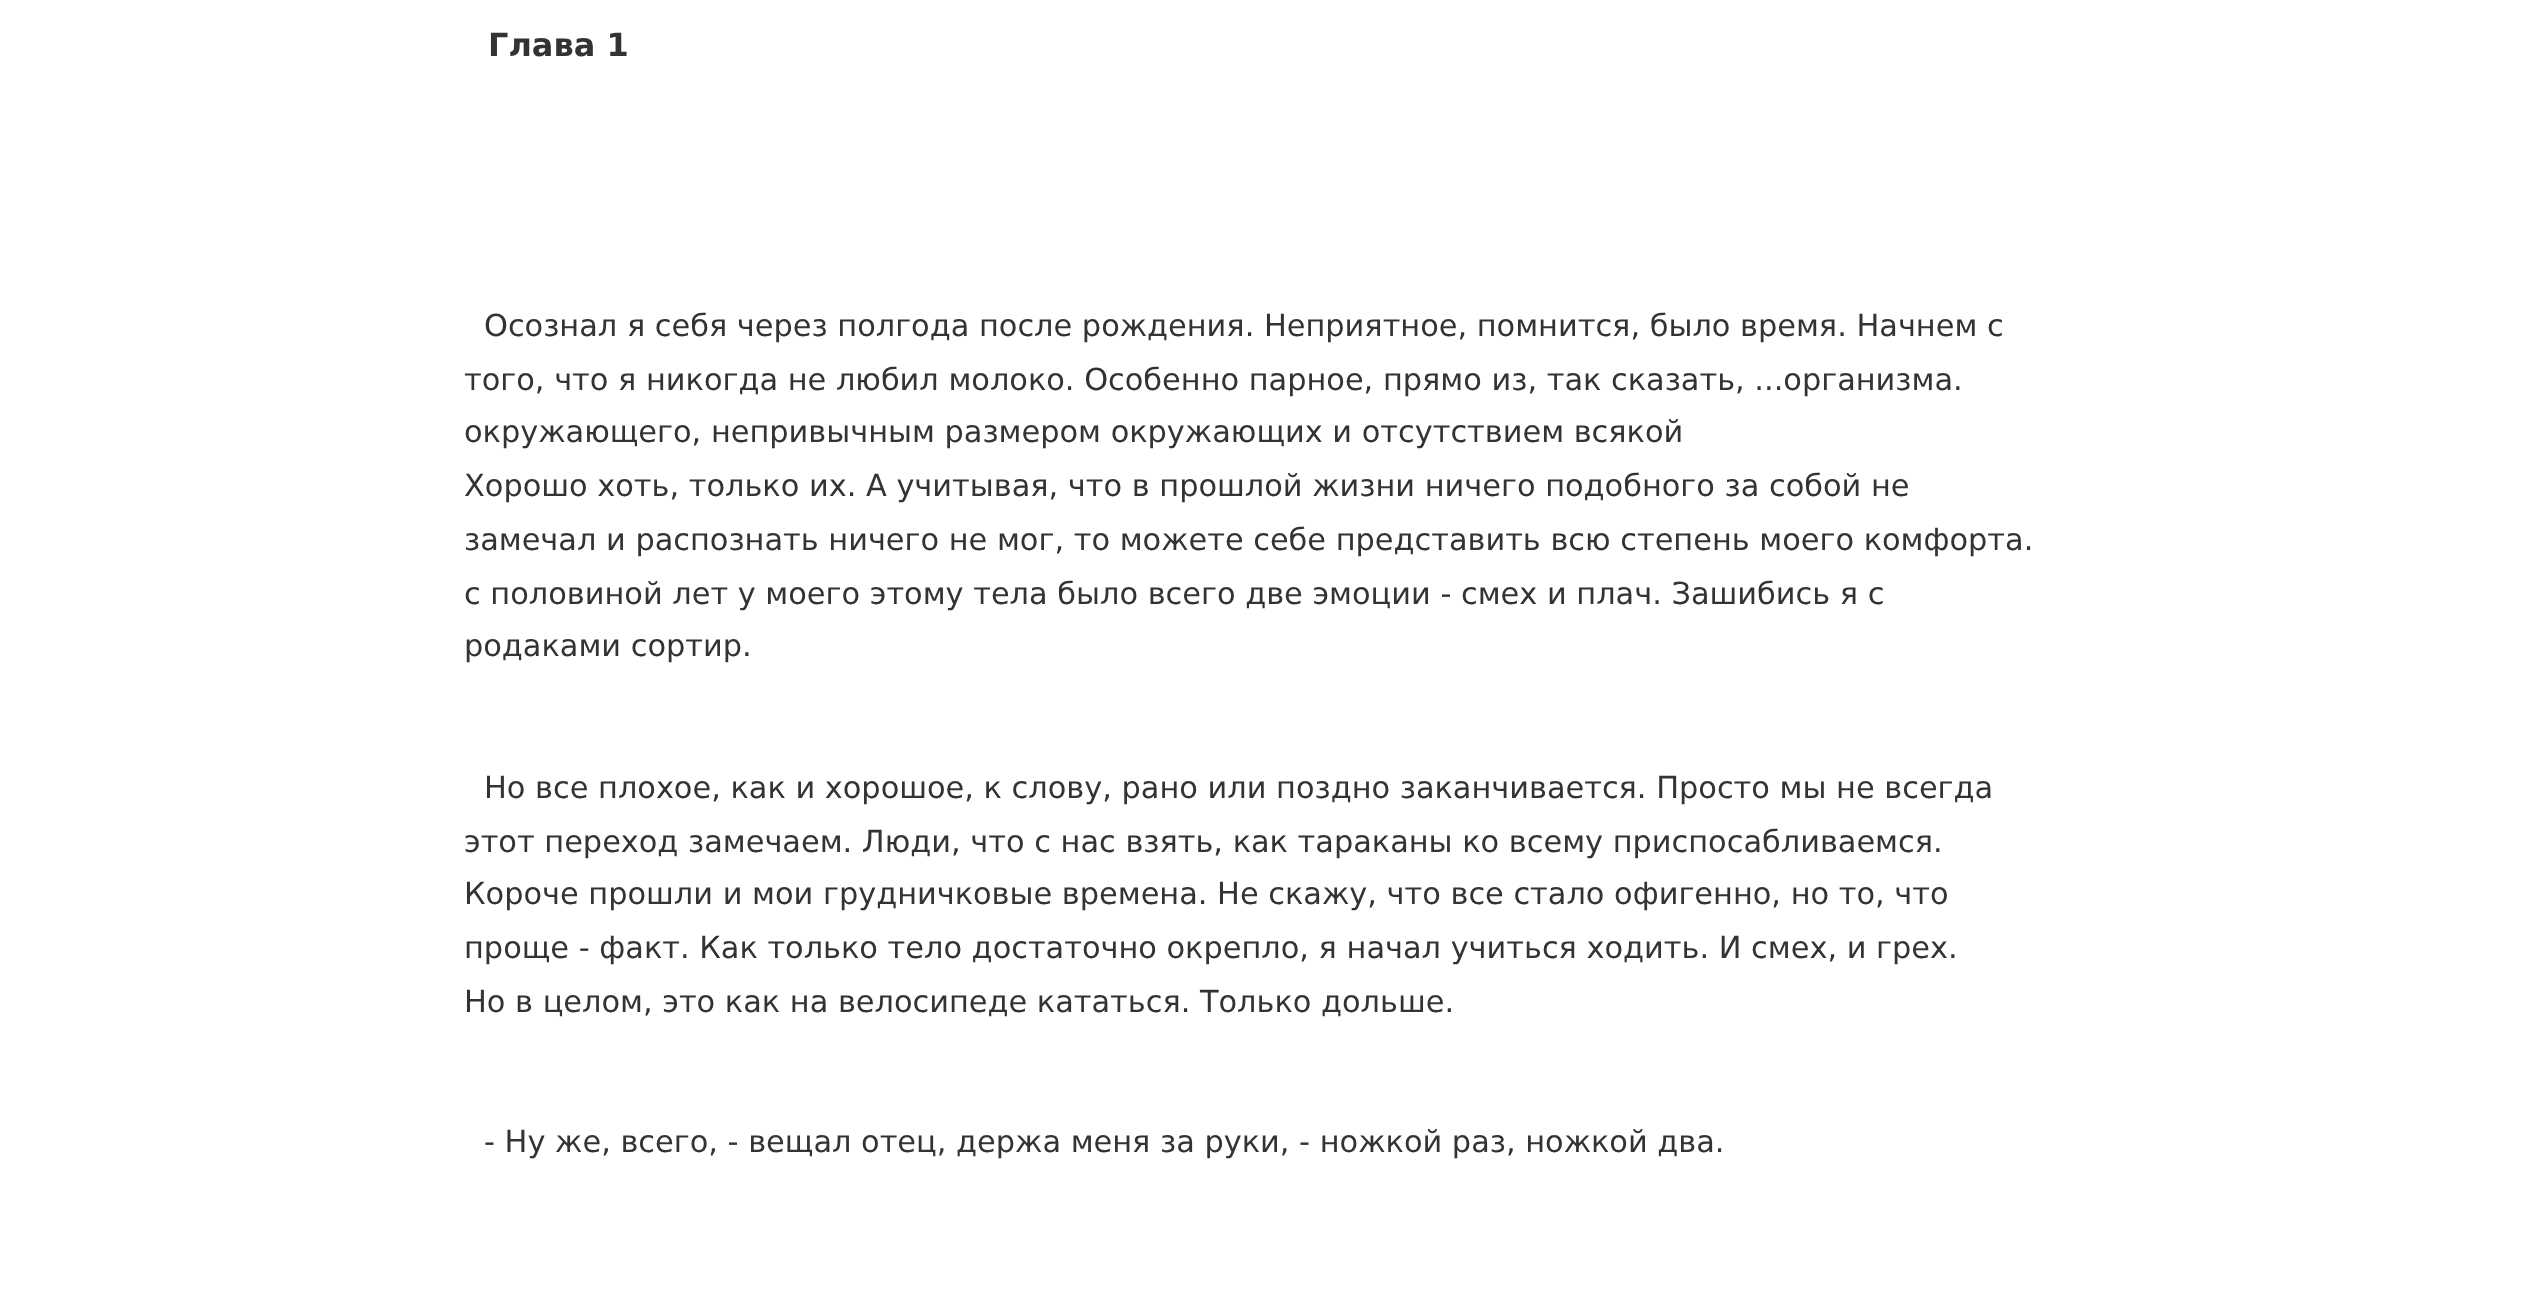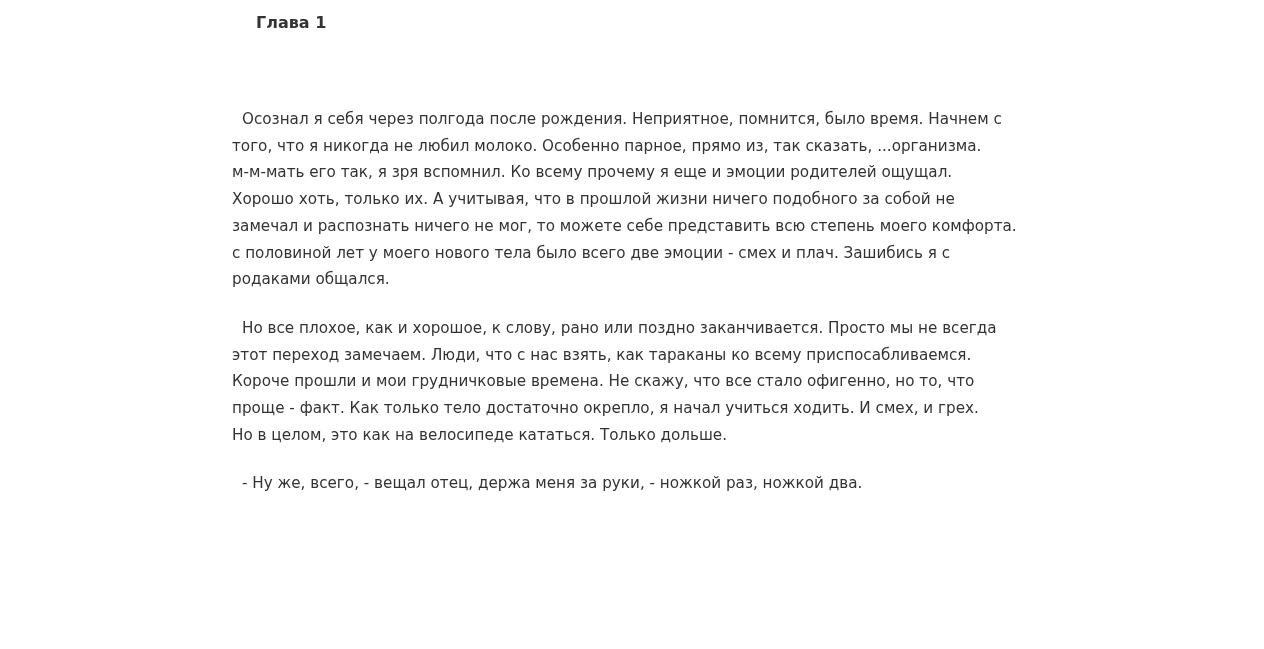--- a/index.html
+++ b/index.html
@@ -15,21 +15,21 @@
       color: #333333;
     }
     .page {
       position: absolute;
       left: 232px;
       top: 0;
       width: 800px;
     }
     .chapter-title {
       position: absolute;
-      left: 24px;
+      left: 12px;
       top: 12px;
       margin: 0;
       font-family: "DejaVu Sans", sans-serif;
       font-size: 16px;
       font-weight: bold;
       color: #333333;
       line-height: 22px;
       white-space: nowrap;
     }
     .content {
@@ -46,37 +46,38 @@
       letter-spacing: 0px;
       word-spacing: 0px;
       color: #333333;
     }
     .line {
       display: block;
       white-space: nowrap;
     }
     .line.first {
       padding-left: 10px;
+      margin-top: 44px;
     }
   </style>
 </head>
 <body>
 
 <div class="page">
   <h1 class="chapter-title">Глава 1</h1>
 
   <div class="content">
     <p class="para" style="text-indent:0">
       <span class="line first">Осознал я себя через полгода после рождения. Неприятное, помнится, было время. Начнем с</span>
       <span class="line">того, что я никогда не любил молоко. Особенно парное, прямо из, так сказать, ...организма.</span>
-      <span class="line">м-м-мать его так, я зря вспомнил. Ко всему прочему я еще и эмоции родителей ощущал.</span>
+      <span class="line">окружающего, непривычным размером окружающих и отсутствием всякой</span>
       <span class="line">Хорошо хоть, только их. А учитывая, что в прошлой жизни ничего подобного за собой не</span>
       <span class="line">замечал и распознать ничего не мог, то можете себе представить всю степень моего комфорта.</span>
-      <span class="line">с половиной лет у моего нового тела было всего две эмоции - смех и плач. Зашибись я с</span>
-      <span class="line">родаками общался.</span>
+      <span class="line">с половиной лет у моего этому тела было всего две эмоции - смех и плач. Зашибись я с</span>
+      <span class="line">родаками сортир.</span>
     </p>
 
     <p class="para" style="text-indent:0">
       <span class="line first">Но все плохое, как и хорошое, к слову, рано или поздно заканчивается. Просто мы не всегда</span>
       <span class="line">этот переход замечаем. Люди, что с нас взять, как тараканы ко всему приспосабливаемся.</span>
       <span class="line">Короче прошли и мои грудничковые времена. Не скажу, что все стало офигенно, но то, что</span>
       <span class="line">проще - факт. Как только тело достаточно окрепло, я начал учиться ходить. И смех, и грех.</span>
       <span class="line">Но в целом, это как на велосипеде кататься. Только дольше.</span>
     </p>
 

